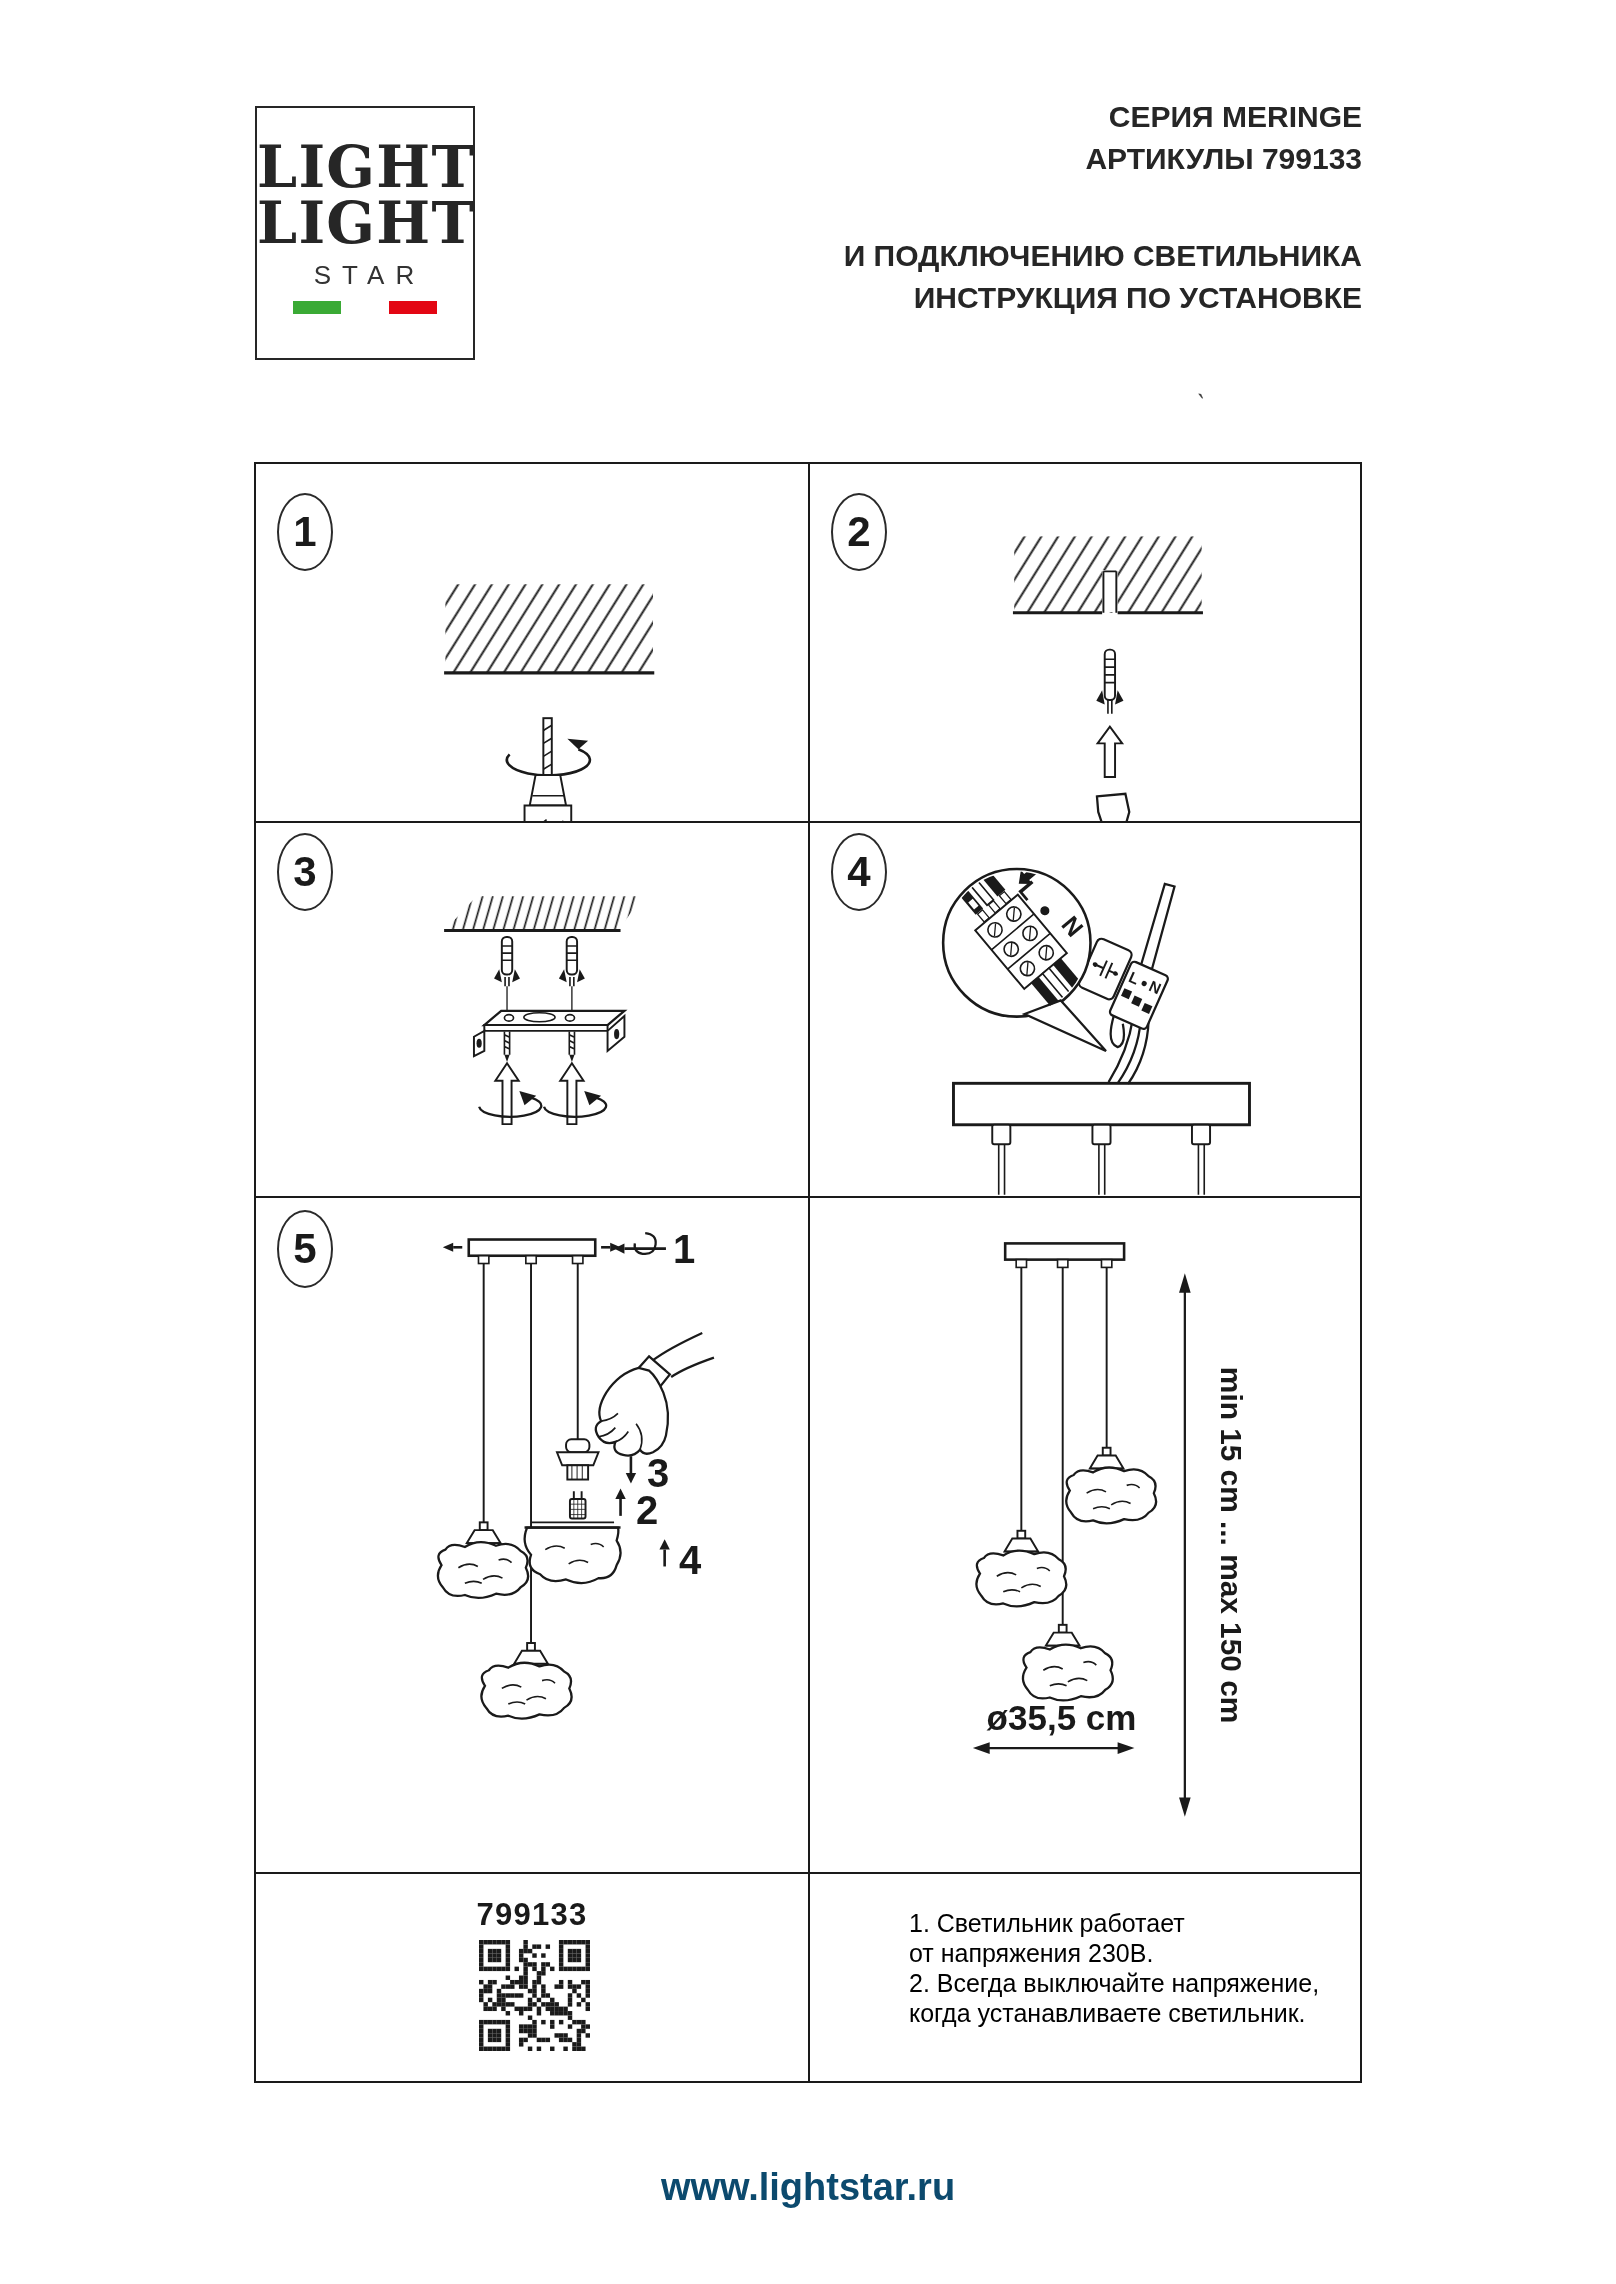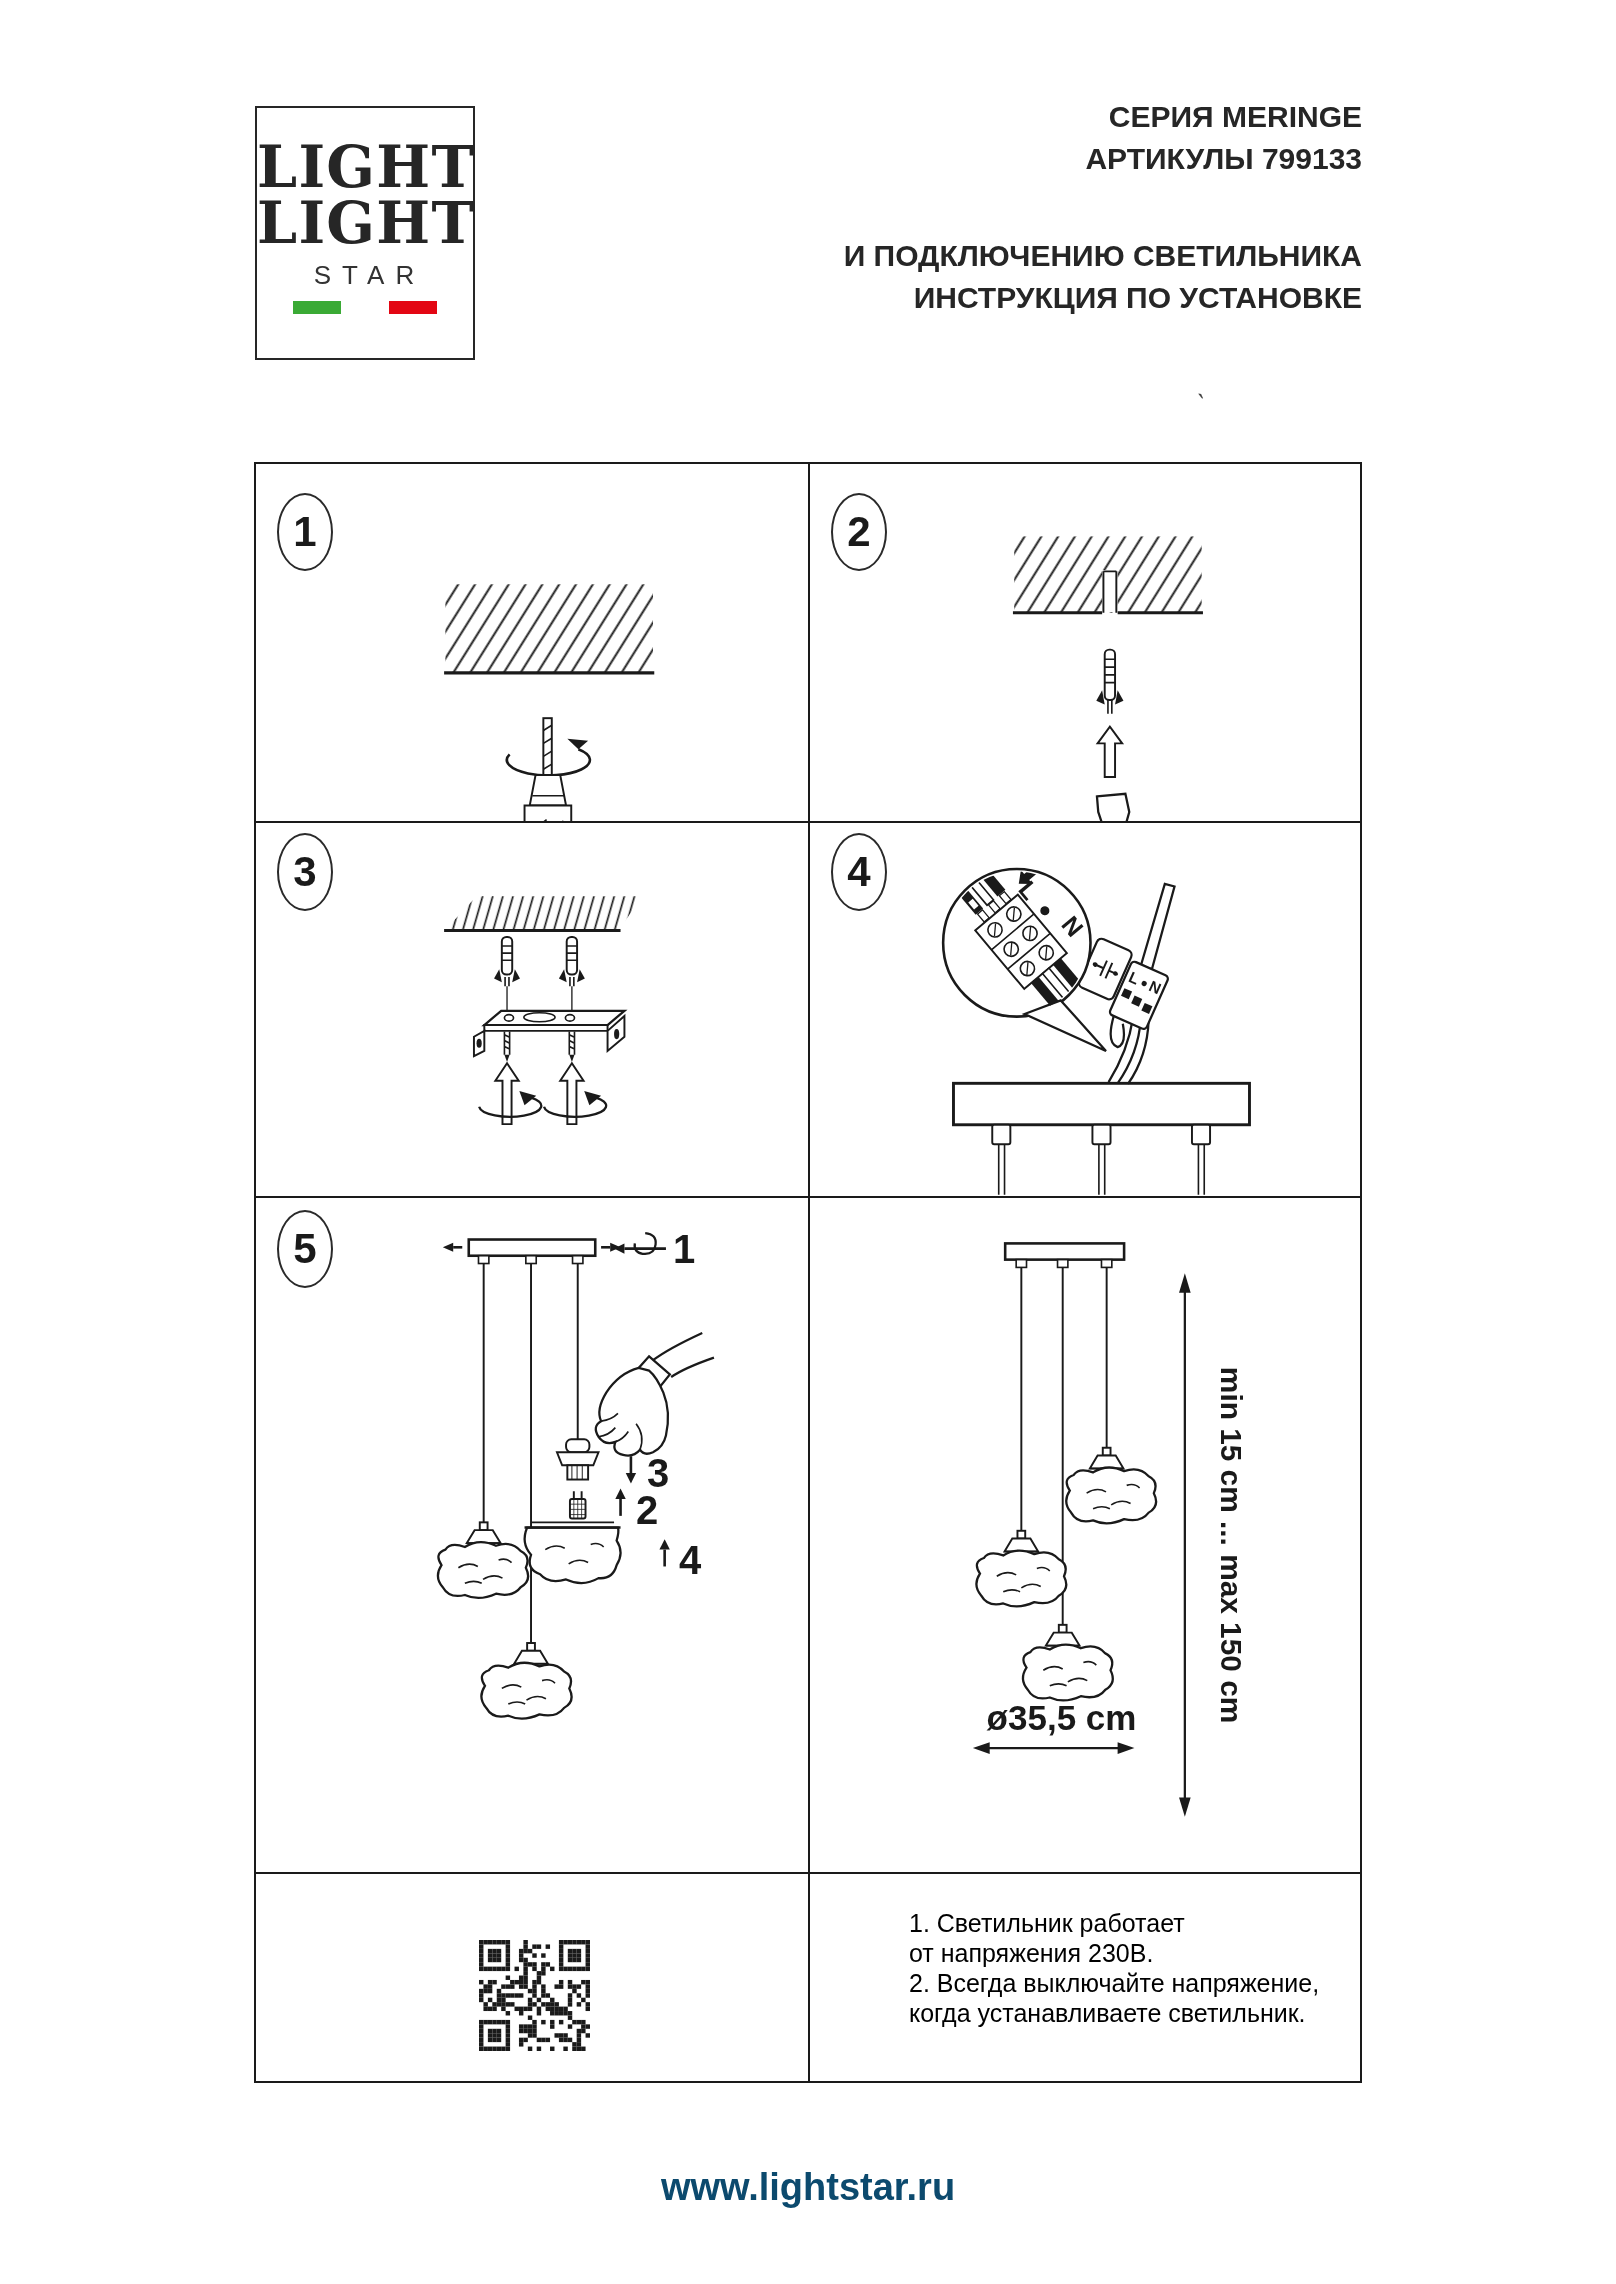--- a/index.html
+++ b/index.html
@@ -414,20 +414,21 @@
         <text class="svgt" font-size="46" font-weight="bold" text-anchor="middle" transform="translate(636 535) rotate(90)">min 15 cm ... max 150 cm</text>
         <g>
           <path class="s" stroke-width="3.5" d="M268 848 H486"></path>
           <polygon class="f" points="252,848 278,839 278,857"></polygon>
           <polygon class="f" points="502,848 476,839 476,857"></polygon>
         </g>
       </svg>
     </div>
 
     <div class="cell">
+      <div class="article-label">799133</div>
       <svg id="qr" viewBox="0 0 168 168">
           <g fill="#1a1a1a">
             <rect x="0.00" y="0.00" width="6.72" height="6.72"></rect>
             <rect x="6.72" y="0.00" width="6.72" height="6.72"></rect>
             <rect x="13.44" y="0.00" width="6.72" height="6.72"></rect>
             <rect x="20.16" y="0.00" width="6.72" height="6.72"></rect>
             <rect x="26.88" y="0.00" width="6.72" height="6.72"></rect>
             <rect x="33.60" y="0.00" width="6.72" height="6.72"></rect>
             <rect x="40.32" y="0.00" width="6.72" height="6.72"></rect>
             <rect x="0.00" y="6.72" width="6.72" height="6.72"></rect>

